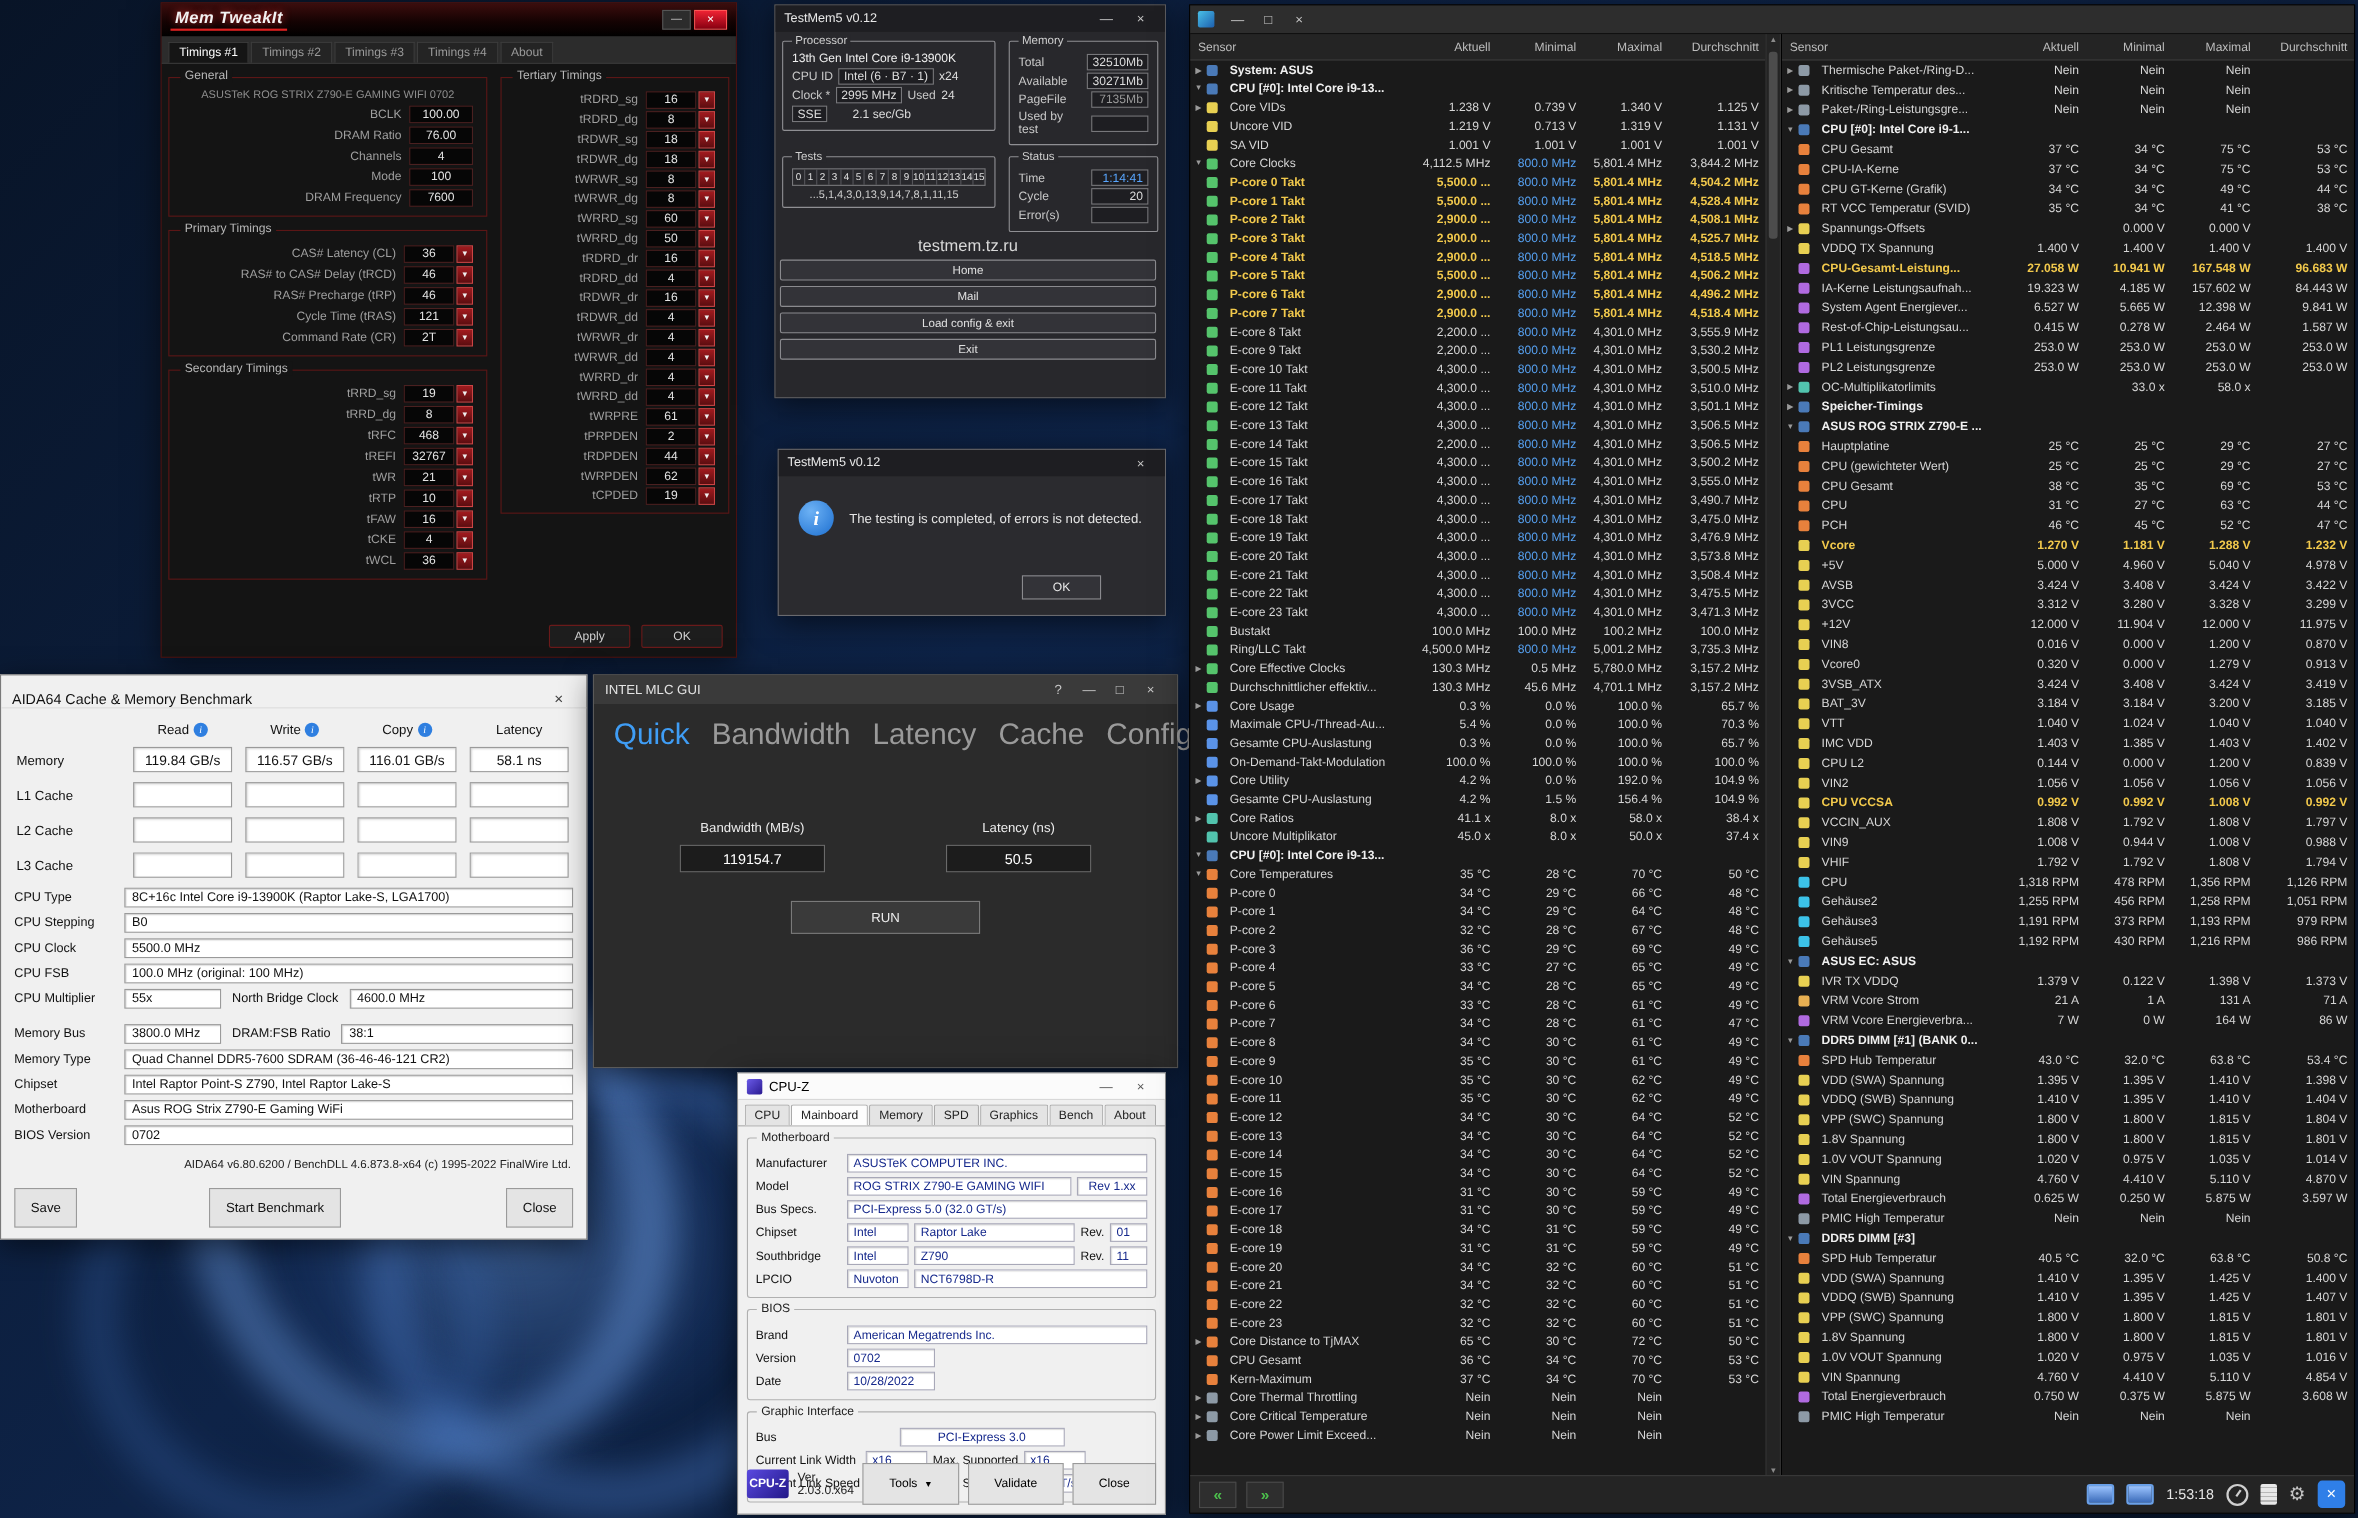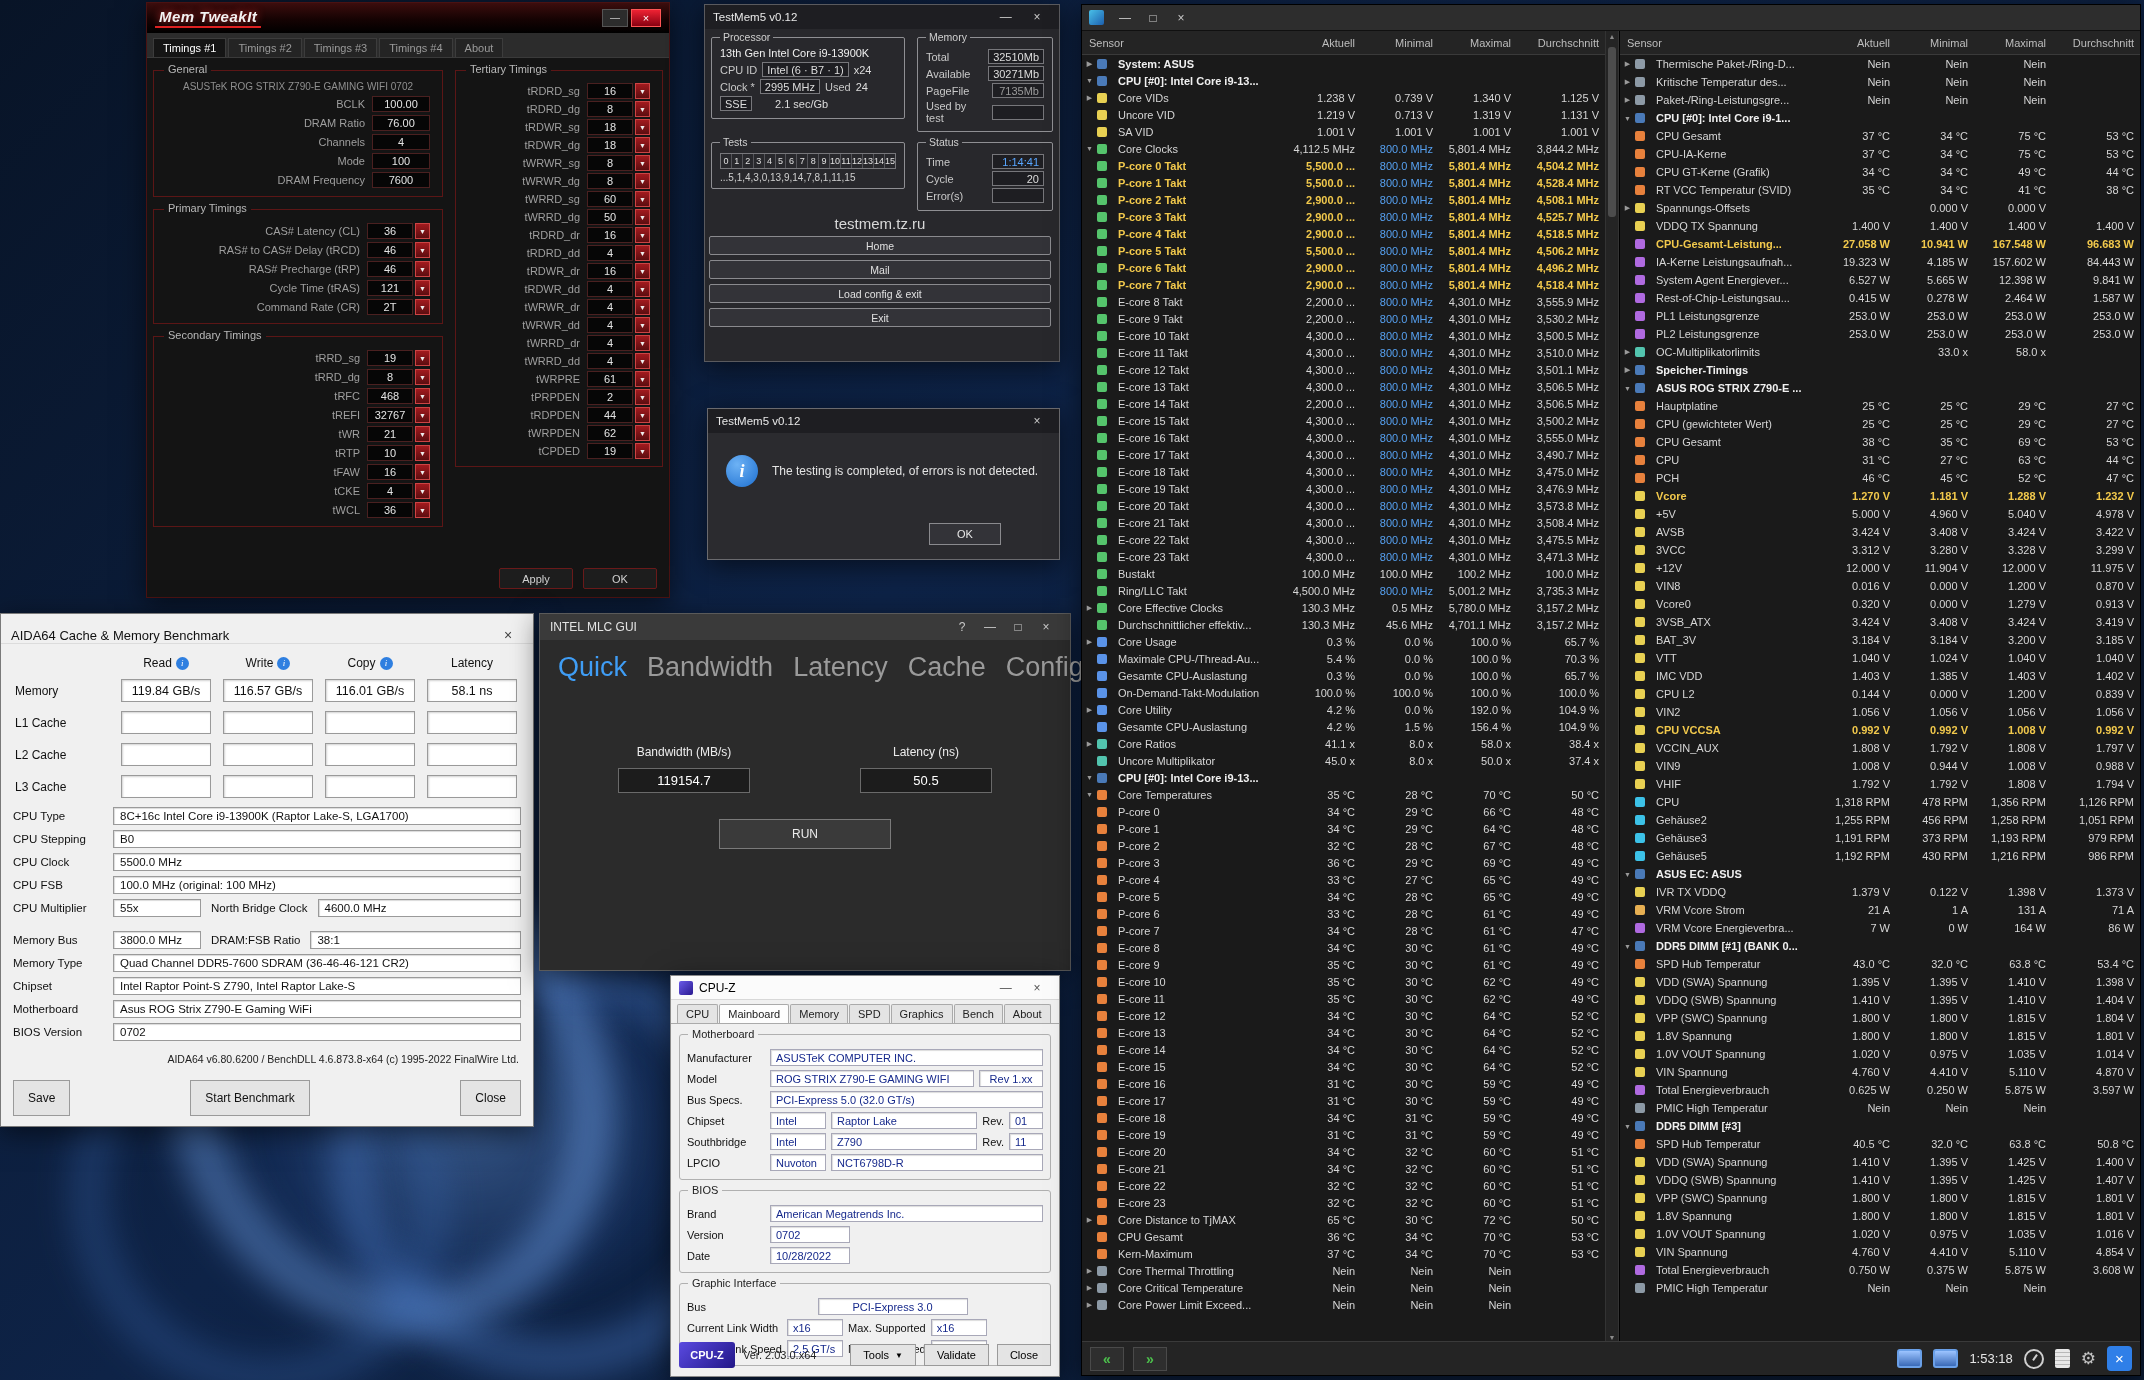--- a/index.html
+++ b/index.html
@@ -51,21 +51,21 @@
   .tm-c1 { width:206px; }
   .tm-c2 { flex:1; }
   .trow { display:flex; align-items:center; margin:2px 2px; gap:5px; }
   .tfield { background:#1e1e22; border:1px solid #77777b; padding:0 4px; height:15px; display:flex; align-items:center; }
   .tfield.blue { color:#58a6ff; }
   .tfield.dim { color:#9a9a9a; }
   .tlab { color:#c8c8c8; }
   .tm-cells { display:flex; border:1px solid #77777b; margin:1px 2px; }
   .tcell { flex:1; border-right:1px solid #55555a; font-size:9px; text-align:center; padding:2px 0; color:#e0e0e0; }
   .tcell:last-child { border-right:none; }
-  .tseq { font-size:10px; color:#cfcfcf; margin:3px 2px 0; white-space:nowrap; overflow:hidden; }
+  .tseq { font-size:10px; color:#cfcfcf; margin:3px 18px 0; white-space:nowrap; overflow:hidden; }
   .tm-custom { border:1px solid #8f8f93; margin:8px 6px; padding:6px 6px; font-size:10.5px; line-height:1.55; width:206px; height:76px; }
   .tm-side { flex:1; display:flex; flex-direction:column; gap:4px; padding:2px 8px 0 4px; }
   .tsite { text-align:center; font-size:15px; color:#d8d8d8; }
   .tbtn { height:19px; background:#333338; border:1px solid #8a8a8e; color:#e0e0e0; font-size:10.5px; display:flex; align-items:center; justify-content:center; border-radius:2px; }
   .tm-procname { margin:0 2px 3px; color:#f0f0f0; }
 
   
   #tm5dialog { left:707px; top:408px; width:353px; height:152px; background:#2b2b2f; border:1px solid #6a6a6e; color:#e4e4e4; }
   .dlg-body { display:flex; align-items:center; gap:14px; padding:22px 18px 8px; }
   .dlg-i { width:32px; height:32px; border-radius:50%; background:radial-gradient(circle at 35% 30%,#6db2f5,#1d6fd0); color:#fff; font-style:italic; font-weight:bold; font-size:18px; display:flex; align-items:center; justify-content:center; flex:none; font-family:"Liberation Serif", serif; }
@@ -117,21 +117,21 @@
   .cz-legend { position:absolute; top:-7px; left:8px; background:#f0f0f0; padding:0 4px; font-size:11px; color:#222; }
   .cz-row { display:flex; align-items:center; margin:4px 0; gap:5px; }
   .cz-lab { width:78px; font-size:11px; flex:none; color:#111; }
   .cz-lab.w95 { width:95px; }
   .cz-field { height:17px; background:#fff; border:1px solid #a8a8b8; box-shadow:inset 1px 1px 1px rgba(0,0,0,.14); color:#16298c; font-size:11px; display:flex; align-items:center; padding:0 5px; white-space:nowrap; overflow:hidden; }
   .f1 { flex:1; } .fw34{width:34px;flex:none;} .fw56{width:56px;flex:none;} .fw64{width:64px;flex:none;justify-content:center;} .fw80{width:80px;flex:none;} .fw150{width:150px;flex:none;justify-content:center;margin:0 auto;}
   .cz-minilab { font-size:11px; color:#111; white-space:nowrap; }
   .cz-foot { position:absolute; bottom:8px; left:8px; right:8px; display:flex; align-items:center; gap:8px; }
   .cz-logo { width:56px; height:26px; background:linear-gradient(135deg,#5a4ae0,#221788); color:#fff; display:flex; align-items:center; justify-content:center; font-weight:bold; font-size:11px; border-radius:3px; }
   .cz-ver { font-size:11px; color:#222; flex:1; }
-  .cz-btn { height:22px; padding:0 12px; background:#e4e4e4; border:1px solid #9a9a9a; font-size:11px; display:flex; align-items:center; gap:6px; }
+  .cz-btn { height:38px; padding:0 23px; background:#e4e4e4; border:1px solid #9a9a9a; font-size:11px; display:flex; align-items:center; gap:6px; }
 
   
   #hwinfo { left:1081px; top:4px; width:1060px; height:1372px; background:#1a1a1a; border:1px solid #000; color:#d6d6d6; font-size:11px; }
   .hw-title { height:26px; background:#2d2d2d; display:flex; align-items:center; gap:7px; padding:0 7px; border-bottom:1px solid #101010; }
   .hw-ico { width:15px; height:15px; background:linear-gradient(135deg,#49c0e8,#1d5fae); border-radius:2px; }
   .hw-ttl { font-size:12px; color:#e8e8e8; flex:1; }
   .hw-ctl { display:flex; color:#c8c8c8; }
   .hw-body { display:flex; height:1312px; }
   .hpanel { width:523px; overflow:hidden; }
   .hpanel.rightp { flex:1; border-left:1px solid #000; }

